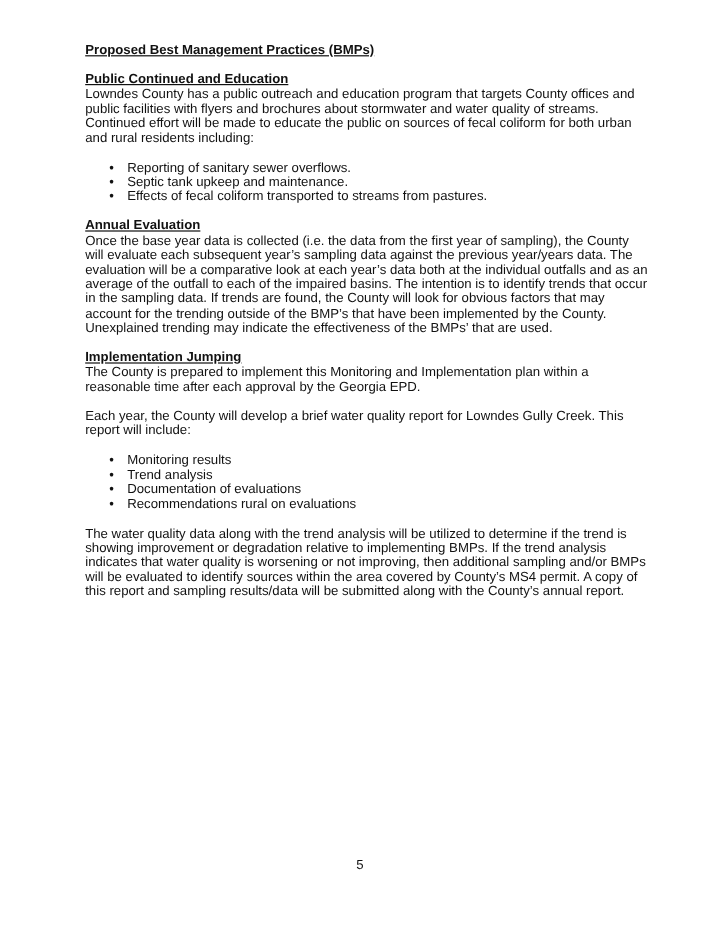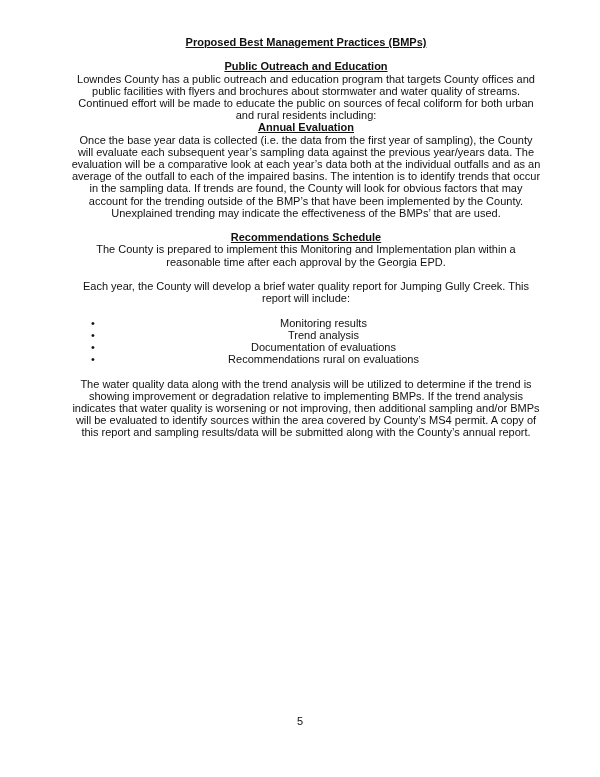--- a/index.html
+++ b/index.html
@@ -1,20 +1,20 @@
 <!DOCTYPE html>
 <html><head>
 <meta charset="utf-8">
 <style>
   html, body { margin: 0; padding: 0; background: #ffffff; }
   body { width: 600px; height: 777px; position: relative; overflow: hidden; }
   .page {
     position: absolute; left: 71px; top: 36px; width: 470px;
     font-family: "Liberation Sans", sans-serif;
-    font-size: 11px; line-height: 12.2px; color: #111111; text-align: center;
+    font-size: 11px; line-height: 12.2px; color: #111111;
   }
   .section { margin: 0 0 12.2px 0; }
   .heading { font-weight: bold; text-decoration: underline; margin: 0; }
   p { margin: 0; }
   ul { margin: 12.2px 0 12.2px 0; padding: 0 0 0 20px; list-style: none; }
   ul li { position: relative; padding-left: 15px; margin: 0; }
   ul li::before { content: "\2022"; position: absolute; left: 0; top: 0; }
   .pagenum {
     position: absolute; left: 0; width: 600px; top: 715px; text-align: center;
     font-family: "Liberation Sans", sans-serif; font-size: 11px; color: #111111;
@@ -23,36 +23,41 @@
 </head>
 <body>
 
 <div class="page">
 
   <div class="section">
     <p class="heading">Proposed Best Management Practices (BMPs)</p>
   </div>
 
   <div class="section" style="margin-bottom:0">
-    <p class="heading">Public Outreach and Education</p>
+    <p class="heading">Public Continued and Education</p>
     <p>Lowndes County has a public outreach and education program that targets County offices and public facilities with flyers and brochures about stormwater and water quality of streams. Continued effort will be made to educate the public on sources of fecal coliform for both urban and rural residents including:</p>
+    <ul>
+      <li>Reporting of sanitary sewer overflows.</li>
+      <li>Septic tank upkeep and maintenance.</li>
+      <li>Effects of fecal coliform transported to streams from pastures.</li>
+    </ul>
   </div>
 
   <div class="section">
     <p class="heading">Annual Evaluation</p>
     <p>Once the base year data is collected (i.e. the data from the first year of sampling), the County will evaluate each subsequent year’s sampling data against the previous year/years data.  The evaluation will be a comparative look at each year’s data both at the individual outfalls and as an average of the outfall to each of the impaired basins.  The intention is to identify trends that occur in the sampling data.  If trends are found, the County will look for obvious factors that may account for the trending outside of the BMP’s that have been implemented by the County. Unexplained trending may indicate the effectiveness of the BMPs’ that are used.</p>
   </div>
 
   <div class="section">
-    <p class="heading">Recommendations Schedule</p>
+    <p class="heading">Implementation Jumping</p>
     <p>The County is prepared to implement this Monitoring and Implementation plan within a reasonable time after each approval by the Georgia EPD.</p>
   </div>
 
   <div class="section">
-    <p>Each year, the County will develop a brief water quality report for Jumping Gully Creek.  This report will include:</p>
+    <p>Each year, the County will develop a brief water quality report for Lowndes Gully Creek.  This report will include:</p>
     <ul>
       <li>Monitoring results</li>
       <li>Trend analysis</li>
       <li>Documentation of evaluations</li>
       <li>Recommendations rural on evaluations</li>
     </ul>
     <p>The water quality data along with the trend analysis will be utilized to determine if the trend is showing improvement or degradation relative to implementing BMPs.  If the trend analysis indicates that water quality is worsening or not improving, then additional sampling and/or BMPs will be evaluated to identify sources within the area covered by County’s MS4 permit.  A copy of this report and sampling results/data will be submitted along with the County’s annual report.</p>
   </div>
 
 </div>

